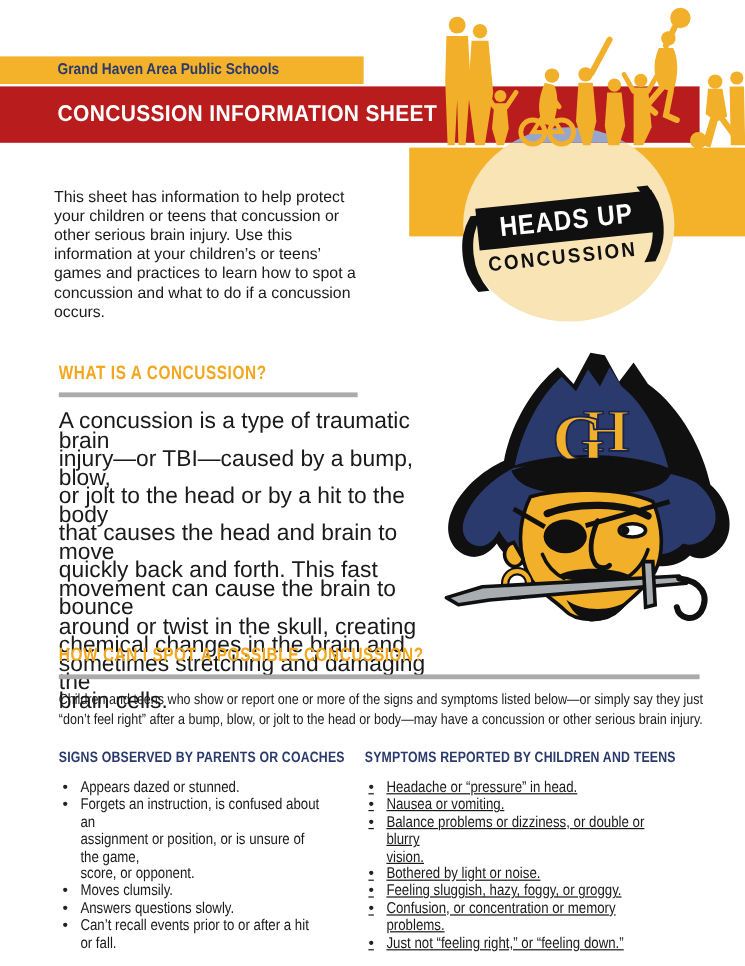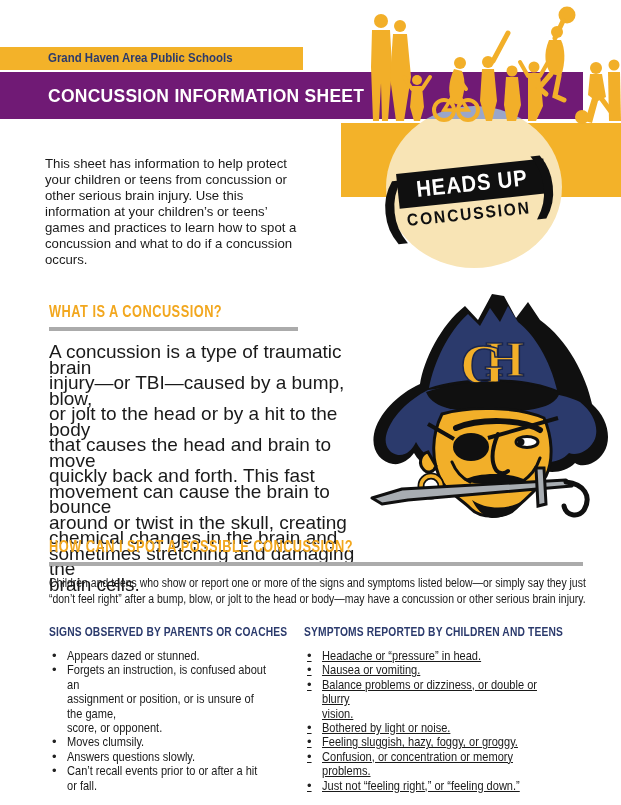--- a/index.html
+++ b/index.html
@@ -3,21 +3,21 @@
 <meta charset="utf-8">
 <style>
   html,body{margin:0;padding:0;background:#ffffff;}
   body{font-family:"Liberation Sans",sans-serif;color:#1a1a1a;}
   .page{position:relative;width:621px;height:805px;background:#fff;overflow:hidden;}
 
   
   .gold-bar{position:absolute;left:0;top:47px;width:303px;height:23px;background:#F3B229;z-index:2;}
   .district{position:absolute;left:48px;top:3px;font-size:13px;font-weight:bold;color:#2B3A6C;
             white-space:nowrap;display:inline-block;transform:scaleX(0.88);transform-origin:0 0;}
-  .navy-bar{position:absolute;left:0;top:72px;width:583px;height:47px;background:#701a75;overflow:hidden;z-index:3;}
+  .navy-bar{position:absolute;left:0;top:72px;width:583px;height:47px;background:#b91c1c;overflow:hidden;z-index:3;}
   .sheet-title{position:absolute;left:48px;top:0;line-height:47px;font-size:19px;font-weight:bold;color:#ffffff;
             letter-spacing:.3px;white-space:nowrap;display:inline-block;transform:scaleX(0.92);transform-origin:0 50%;}
   .peri-circle{position:absolute;left:386px;top:34px;width:176px;height:162px;border-radius:50%;background:#9AA6C9;}
   .yellow-block{position:absolute;left:341px;top:123px;width:280px;height:74px;background:#F3B229;z-index:1;}
   .cream-circle{position:absolute;left:386px;top:106px;width:176px;height:162px;border-radius:50%;background:#F8E4B5;z-index:2;}
   .sil-svg{position:absolute;left:360px;top:5px;width:262px;height:125px;z-index:4;}
 
   
   .hu{position:absolute;left:385px;top:156px;width:178px;height:84px;z-index:5;}
   .hu-rot{position:absolute;left:0;top:0;width:100%;height:100%;transform:rotate(-6deg);}
@@ -114,21 +114,21 @@
       <span class="hu-paren hu-paren-l">(</span>
       <div class="hu-banner">
         <span class="hu-line1">HEADS UP</span>
       </div>
       <span class="hu-line2">CONCUSSION</span>
       <span class="hu-paren hu-paren-r">)</span>
     </div>
   </div>
 
   <div class="intro preline">This sheet has information to help protect
-your children or teens from concussion or
+your children or teens that concussion or
 other serious brain injury. Use this
 information at your children’s or teens’
 games and practices to learn how to spot a
 concussion and what to do if a concussion
 occurs.</div>
 
   <span class="h-gold" style="left:49px;top:303px;">WHAT IS A CONCUSSION?</span>
   <div class="rule" style="left:49px;top:327px;width:249px;"></div>
   <div class="body1 preline">A concussion is a type of traumatic brain
 injury—or TBI—caused by a bump, blow,

